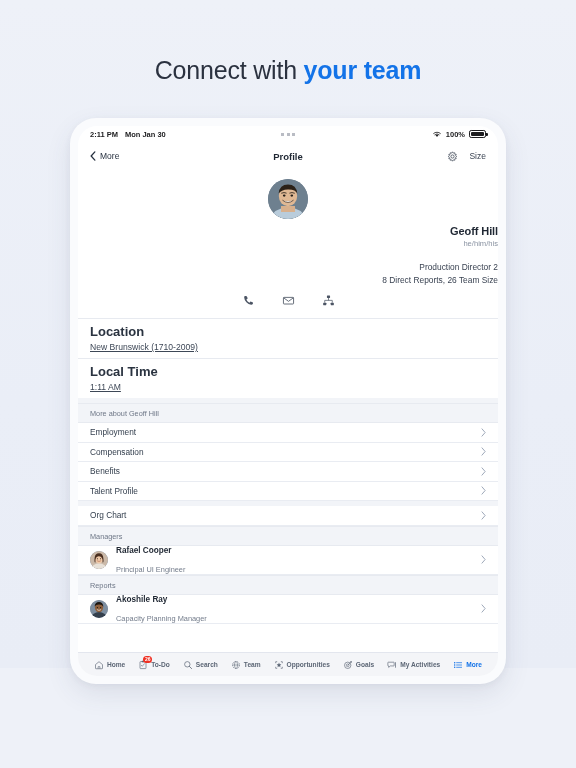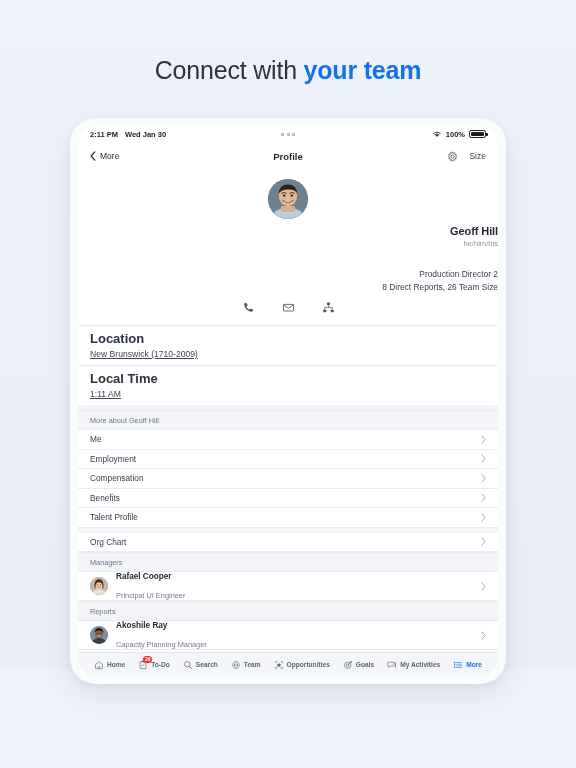--- a/index.html
+++ b/index.html
@@ -96,21 +96,21 @@
   .profile {
     background:#fff; padding: 10px 0 11px; text-align:right;
   }
   .avatar-lg {
     width: 40px; height: 40px; border-radius: 50%;
     margin: 0 auto 6px; overflow:hidden;
     background:#6a7a8c;
   }
   .pname { font-size: 11px; font-weight: 700; color:#1f2733; letter-spacing:-0.1px;}
   .ppron { font-size: 7.6px; color:#8a93a2; margin-top: 2px; }
-  .ptitle { font-size: 8.4px; color:#3a4352; margin-top: 21px; }
+  .ptitle { font-size: 8.4px; color:#3a4352; margin-top: 14px; }
   .pteam { font-size: 8.4px; color:#3a4352; margin-top: 3px; }
   .pactions {
     margin-top: 9px; display:flex; justify-content:center; gap: 27px;
   }
   .pact { width: 13px; height: 13px; display:block; }
 
   
   .infoblk { background:#fff; }
   .inforow {
     padding: 5px 12px 6px;
@@ -185,21 +185,21 @@
   <div class="headline">
     <span>Connect with </span><span class="accent">your team</span>
   </div>
 
   <div class="device">
     <div class="screen">
 
       <div class="statusbar">
         <div class="sb-left">
           <span>2:11 PM</span>
-          <span>Wed Jan 30</span>
+          <span>Mon Jan 30</span>
         </div>
         <div class="sb-dots">
           <i></i>
           <i></i>
           <i></i>
         </div>
         <div class="sb-right">
           <svg class="wifi-ic" viewBox="0 0 16 12">
             <path d="M8 10.6 L5.6 7.6 A3.9 3.9 0 0 1 10.4 7.6 Z" fill="#1c1c1e"></path>
             <path d="M2.6 5.1 A8 8 0 0 1 13.4 5.1" stroke="#1c1c1e" stroke-width="1.3" fill="none" stroke-linecap="round"></path>
@@ -285,26 +285,20 @@
             <div class="info-label">Local Time</div>
             <div class="info-value">1:11 AM</div>
           </div>
         </div>
 
         <div class="gap"></div>
 
         <div class="sechead">More about Geoff Hill</div>
 
         <div class="linkrow">
-          <span class="lbl">Me</span>
-          <svg class="chev-r" viewBox="0 0 8 14">
-              <path d="M1.6 1.2 L6.6 7 L1.6 12.8" stroke="#97a2b4" stroke-width="1.5" fill="none" stroke-linecap="round" stroke-linejoin="round"></path>
-            </svg>
-        </div>
-        <div class="linkrow">
           <span class="lbl">Employment</span>
           <svg class="chev-r" viewBox="0 0 8 14">
               <path d="M1.6 1.2 L6.6 7 L1.6 12.8" stroke="#97a2b4" stroke-width="1.5" fill="none" stroke-linecap="round" stroke-linejoin="round"></path>
             </svg>
         </div>
         <div class="linkrow">
           <span class="lbl">Compensation</span>
           <svg class="chev-r" viewBox="0 0 8 14">
               <path d="M1.6 1.2 L6.6 7 L1.6 12.8" stroke="#97a2b4" stroke-width="1.5" fill="none" stroke-linecap="round" stroke-linejoin="round"></path>
             </svg>

